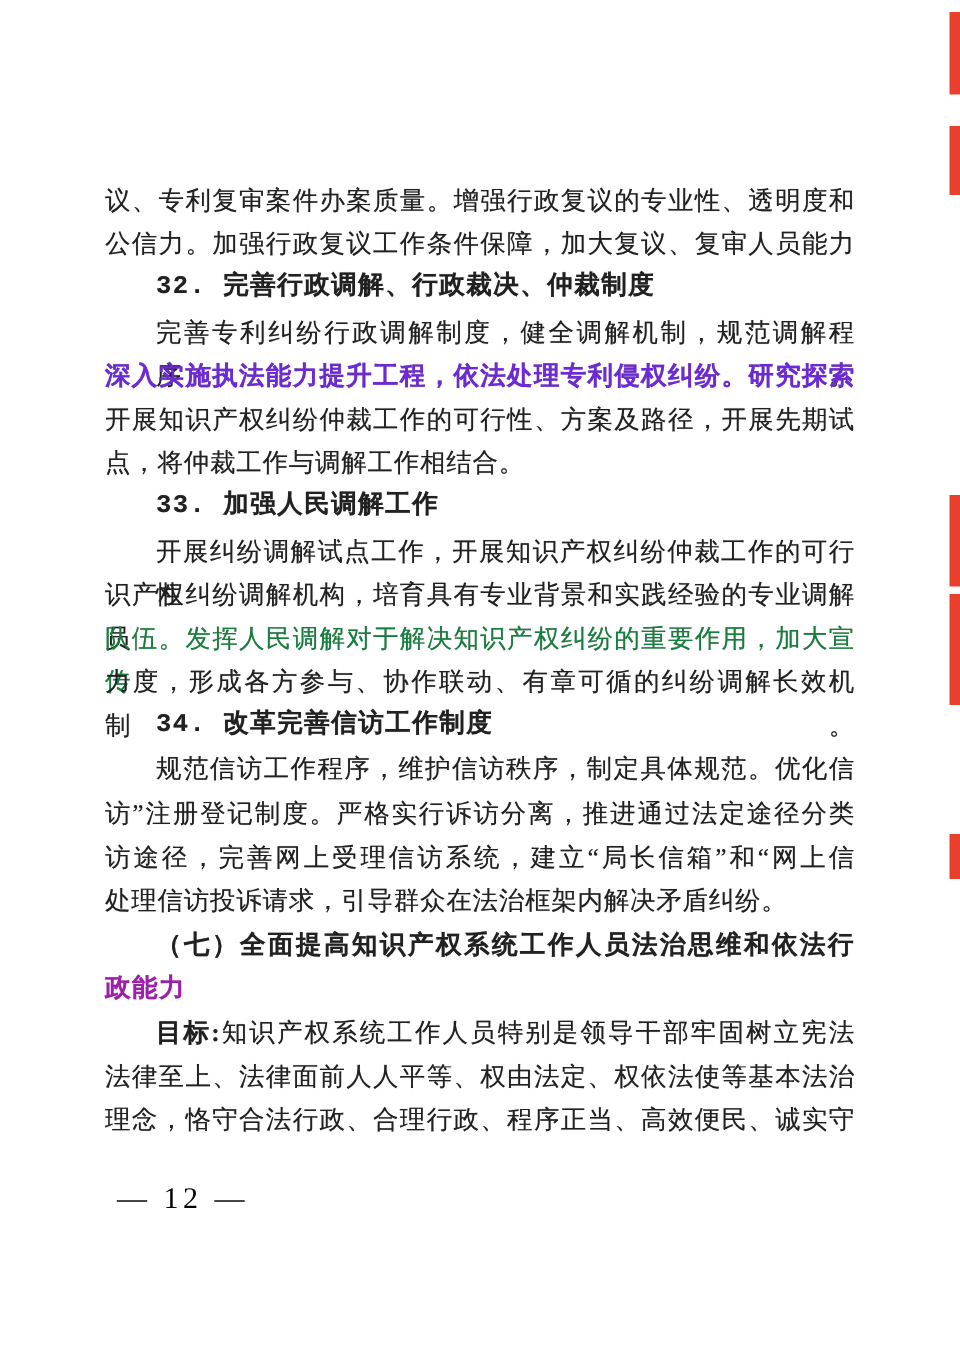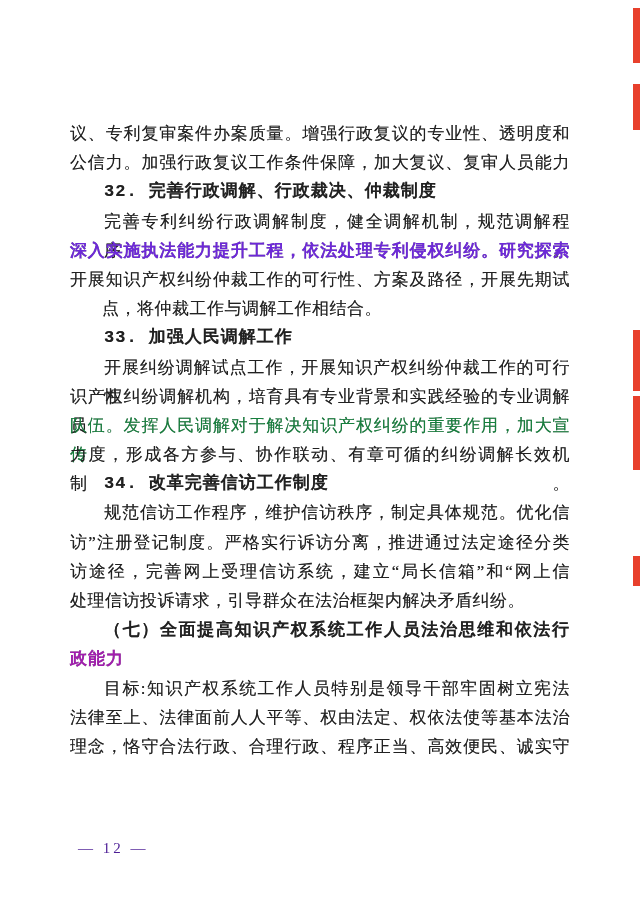--- a/index.html
+++ b/index.html
@@ -43,29 +43,29 @@
     font-weight: 700;
     font-family: Liberation Mono, monospace;
     letter-spacing: 1px;
   }
   .line.section-heading {
     font-weight: 700;
     font-family: "Liberation Serif", "DejaVu Serif", serif;
     letter-spacing: 1px;
   }
   .line b {
-    font-weight: 400;
+    font-weight: 700;
   }
   .page-number {
     position: absolute;
     left: 78px;
-    top: 840px;
-    font-size: 15px;
+    top: 788px;
+    font-size: 20px;
     letter-spacing: 3px;
-    color: #4c1d95;
+    color: #000000;
     font-family: "Liberation Serif", "DejaVu Serif", serif;
   }
   .edge-marks {
     position: absolute;
     top: 0;
     right: 0;
     width: 7px;
     height: 906px;
   }
   .edge-bar {
@@ -78,21 +78,21 @@
 <body>
 
 <div class="page">
   <div class="content">
       <div class="line body fill" style="color: rgb(33, 33, 33);">议、专利复审案件办案质量。增强行政复议的专业性、透明度和</div>
       <div class="line body fill" style="color: rgb(33, 33, 33);">公信力。加强行政复议工作条件保障，加大复议、复审人员能力</div>
       <div class="line heading indent" style="color: rgb(33, 33, 33);">32. 完善行政调解、行政裁决、仲裁制度</div>
       <div class="line body fill indent" style="color: rgb(33, 33, 33);">完善专利纠纷行政调解制度，健全调解机制，规范调解程序。</div>
       <div class="line body fill" style="color: #6d28d9; font-weight: bold;">深入实施执法能力提升工程，依法处理专利侵权纠纷。研究探索</div>
       <div class="line body fill" style="color: rgb(33, 33, 33);">开展知识产权纠纷仲裁工作的可行性、方案及路径，开展先期试</div>
-      <div class="line body" style="color: rgb(33, 33, 33); margin-left: 32px;">点，将仲裁工作与调解工作相结合。</div>
+      <div class="line body" style="color: rgb(33, 33, 33);">点，将仲裁工作与调解工作相结合。</div>
       <div class="line heading indent" style="color: rgb(33, 33, 33);">33. 加强人民调解工作</div>
       <div class="line body fill indent" style="color: rgb(33, 33, 33);">开展纠纷调解试点工作，开展知识产权纠纷仲裁工作的可行性</div>
       <div class="line body fill" style="color: rgb(33, 33, 33);">识产权纠纷调解机构，培育具有专业背景和实践经验的专业调解员</div>
       <div class="line body fill" style="color: #15803d;">队伍。发挥人民调解对于解决知识产权纠纷的重要作用，加大宣传</div>
       <div class="line body fill" style="color: rgb(33, 33, 33);">力度，形成各方参与、协作联动、有章可循的纠纷调解长效机制。</div>
       <div class="line heading indent" style="color: rgb(33, 33, 33);">34. 改革完善信访工作制度</div>
       <div class="line body fill indent" style="color: rgb(33, 33, 33);">规范信访工作程序，维护信访秩序，制定具体规范。优化信</div>
       <div class="line body fill" style="color: rgb(33, 33, 33);">访”注册登记制度。严格实行诉访分离，推进通过法定途径分类</div>
       <div class="line body fill" style="color: rgb(33, 33, 33);">访途径，完善网上受理信访系统，建立“局长信箱”和“网上信</div>
       <div class="line body" style="color: rgb(33, 33, 33);">处理信访投诉请求，引导群众在法治框架内解决矛盾纠纷。</div>

